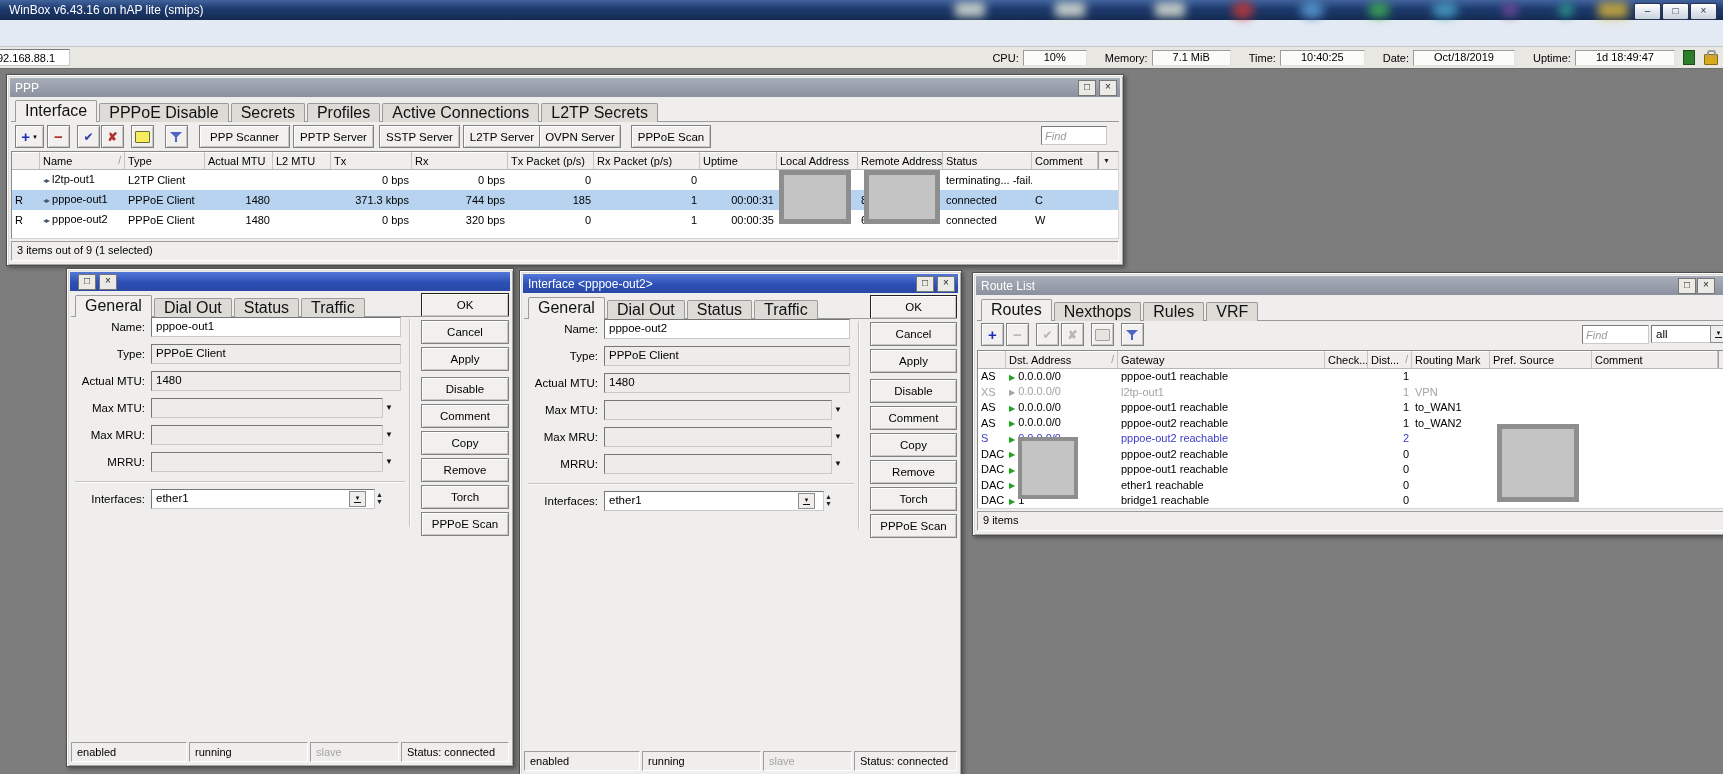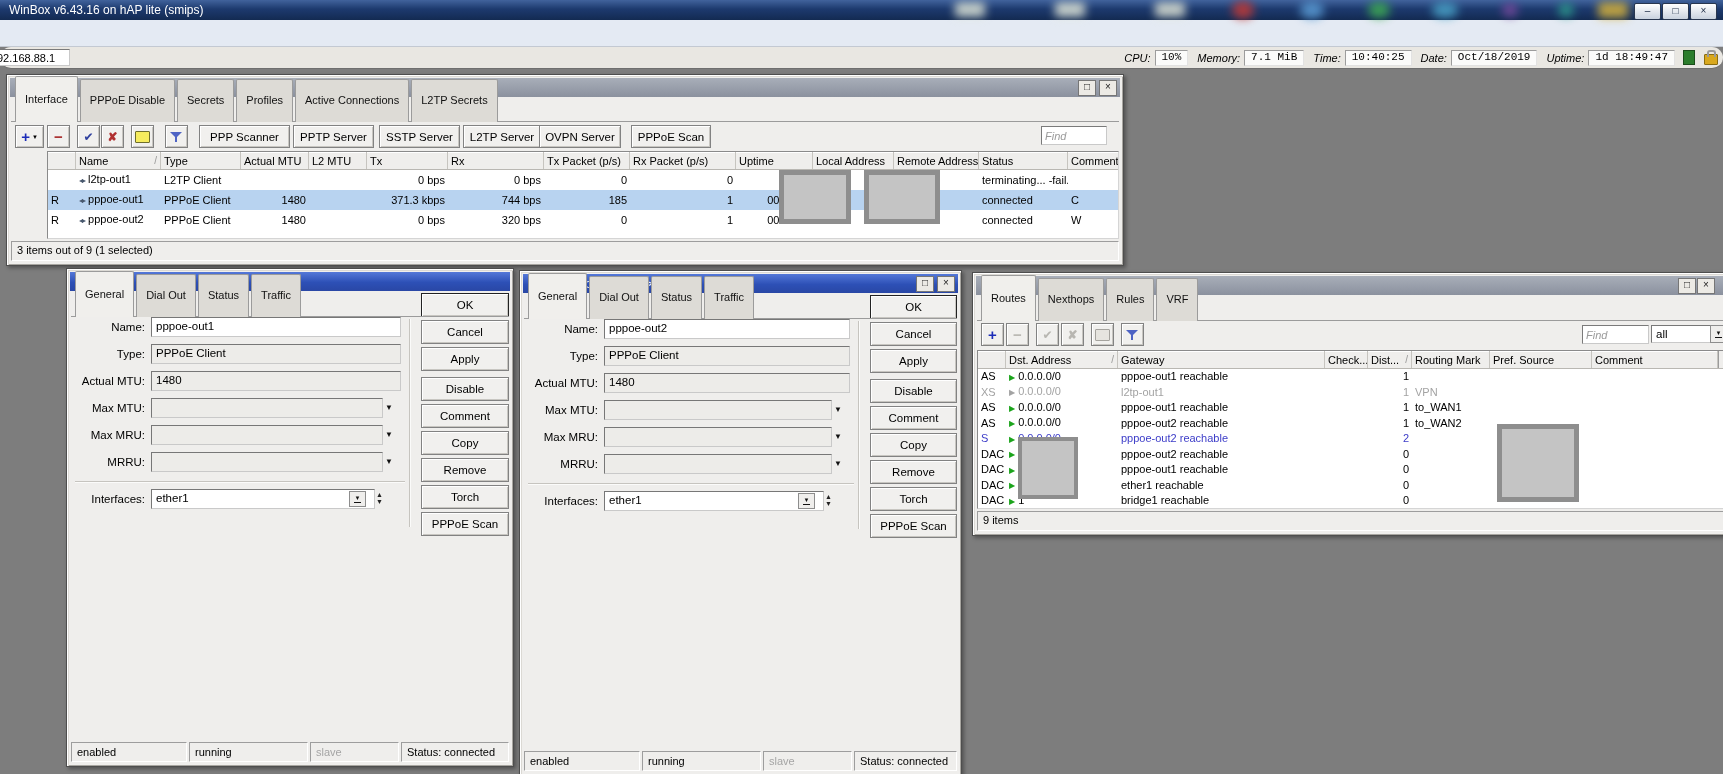--- a/index.html
+++ b/index.html
@@ -6,44 +6,44 @@
   #screen{position:relative;width:1723px;height:774px;overflow:hidden;
     background:#7d7d7d;font-family:"Liberation Sans",sans-serif;color:#000;}
   
   .titlebar{position:absolute;left:0;top:0;right:0;height:20px;
     background:linear-gradient(to bottom,#41639c 0%,#1d3a6e 45%,#132a52 100%);
     color:#fff;font-size:12px;display:flex;align-items:center;padding-left:9px;z-index:5;}
   .blob{position:absolute;filter:blur(5px);opacity:.85;border-radius:50%;}
   .wbtn{position:absolute;top:3px;width:25px;height:15px;border:1px solid #28364e;border-radius:2px;
     background:linear-gradient(#ffffff,#c9d2de);color:#1d2c45;font-size:10px;line-height:13px;text-align:center;z-index:6;}
   .band1{position:absolute;left:0;top:20px;right:0;height:26px;background:#e4eaf3;border-bottom:1px solid #c3c9d2;}
-  .band2{position:absolute;left:0;top:47px;right:0;height:21px;background:#e9e7e2;border-bottom:1px solid #6f6f6f;border-radius:11px;}
+  .band2{position:absolute;left:0;top:47px;right:0;height:21px;background:#e9e7e2;border-bottom:1px solid #6f6f6f;}
   .addr{position:absolute;left:-6px;top:2px;width:70px;height:15px;background:#fff;
     border:1px solid;border-color:#7a7a7a #c9c9c9 #c9c9c9 #7a7a7a;font-size:11px;padding:0 2px;
     font-family:"Liberation Sans",sans-serif;}
   .stats{position:absolute;right:5px;top:2px;height:17px;display:flex;align-items:center;gap:4px;font-size:11px;}
-  .statlab{margin-left:5px;font-style:italic;}
+  .statlab{margin-left:14px;}
   .statbox{background:#fbfbfa;border:1px solid;border-color:#9c9c9c #e2e2e2 #e2e2e2 #9c9c9c;
-    padding:0 6px;height:14px;line-height:13px;white-space:nowrap;font-family:Liberation Mono, monospace;}
+    padding:0 20px;height:14px;line-height:13px;white-space:nowrap;}
   .gsq{width:10px;height:13px;background:#2c7d2c;border:1px solid #1b4d1b;margin-left:4px;}
   .lock{position:relative;width:12px;height:9px;background:#d9a81d;border:1px solid #8a6c10;border-radius:1px;margin:4px 0 0 5px;}
   .lock:before{content:"";position:absolute;left:2px;top:-5px;width:5px;height:5px;
     border:2px solid #9a9a9a;border-bottom:none;border-radius:3px 3px 0 0;}
   
   .win{position:absolute;background:#efeeec;border:1px solid #4e4e4e;
     box-shadow:inset 1px 1px 0 #ffffff,inset 2px 2px 0 #dbd9d4,inset -1px -1px 0 #a7a5a0,2px 2px 4px rgba(0,0,0,.35);}
   .tb{position:absolute;left:3px;right:3px;top:3px;height:19px;display:flex;align-items:center;
     padding:0 3px 0 5px;color:#fff;font-size:12px;}
   .tb-blue{background:linear-gradient(#5478d8,#2d50b6 55%,#2947a5);}
   .tb-gray{background:linear-gradient(#a8aeb9,#8b919e);}
   .tb-title{flex:1;white-space:nowrap;overflow:hidden;}
   .tbtn{width:16px;height:14px;background:#eceae5;border:1px solid #767676;margin-left:3px;
     font-size:10px;line-height:12px;text-align:center;color:#222;flex:none;}
   .tabs{position:absolute;display:flex;align-items:flex-end;height:22px;z-index:2;}
-  .tab{height:18px;line-height:17px;padding:12px 9px;font-size:11px;background:#dddbd6;color:#111;
+  .tab{height:18px;line-height:17px;padding:0 9px;font-size:16px;background:#dddbd6;color:#111;
     border:1px solid #9b9b9b;border-bottom:none;border-radius:2px 2px 0 0;margin-right:2px;white-space:nowrap;}
   .tab.active{height:21px;line-height:20px;background:#f0efec;}
   .tabline{position:absolute;left:4px;right:4px;height:1px;background:#9b9b9b;z-index:1;}
   .btn{background:#f1f0ee;border:1px solid #828282;box-shadow:inset 1px 1px 0 #ffffff,inset -1px -1px 0 #c8c6c1;
     font-size:11.5px;display:flex;align-items:center;justify-content:center;color:#000;white-space:nowrap;}
   .btn.default{border:1px solid #222;}
   .ibtn{position:absolute;top:0;width:21px;height:21px;}
   .plus{color:#1c2cb8;font-weight:bold;font-size:15px;line-height:10px;}
   .minus{color:#a82a2a;font-weight:bold;font-size:15px;line-height:10px;}
   .chk{color:#2e3f9e;font-size:12px;}
@@ -180,21 +180,21 @@
         </div>
       <div class="btn" style="position:absolute;left:192px;top:0;width:89px;height:21px;">PPP Scanner</div>
       <div class="btn" style="position:absolute;left:286px;top:0;width:79px;height:21px;">PPTP Server</div>
       <div class="btn" style="position:absolute;left:372px;top:0;width:79px;height:21px;">SSTP Server</div>
       <div class="btn" style="position:absolute;left:456px;top:0;width:76px;height:21px;">L2TP Server</div>
       <div class="btn" style="position:absolute;left:532px;top:0;width:80px;height:21px;">OVPN Server</div>
       <div class="btn" style="position:absolute;left:624px;top:0;width:78px;height:21px;">PPPoE Scan</div>
       <input class="find" style="left: 1034px; top: 1px; width: 58px;" placeholder="Find">
     </div>
 
-    <div class="list" style="left:4px;right:4px;top:76px;bottom:26px;margin-left:36px;">
+    <div class="list" style="left:4px;right:4px;top:76px;bottom:26px;">
       <div class="thead ppp-grid">
         <div class="th"></div>
         <div class="th">
             <span>Name</span>
             <span class="sort">/</span>
           </div>
         <div class="th">
             <span>Type</span>
           </div>
         <div class="th">

